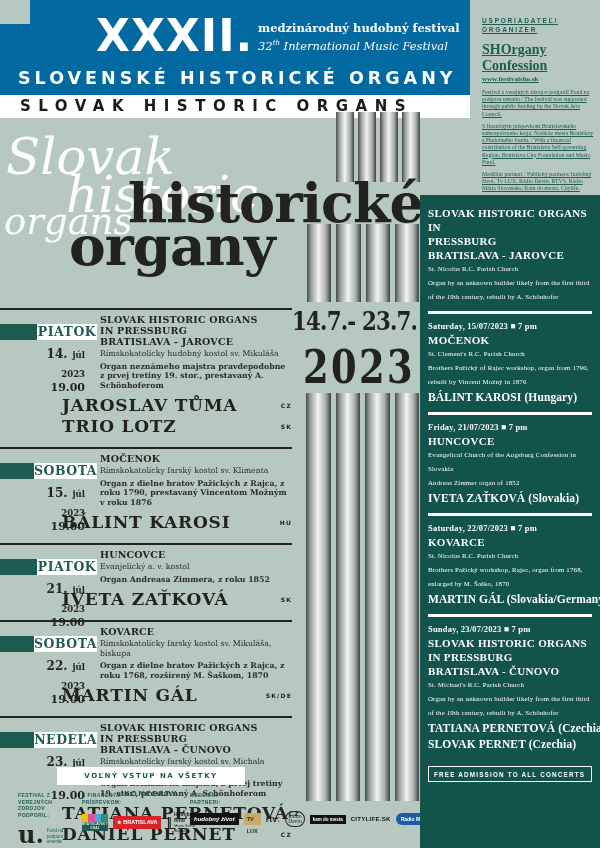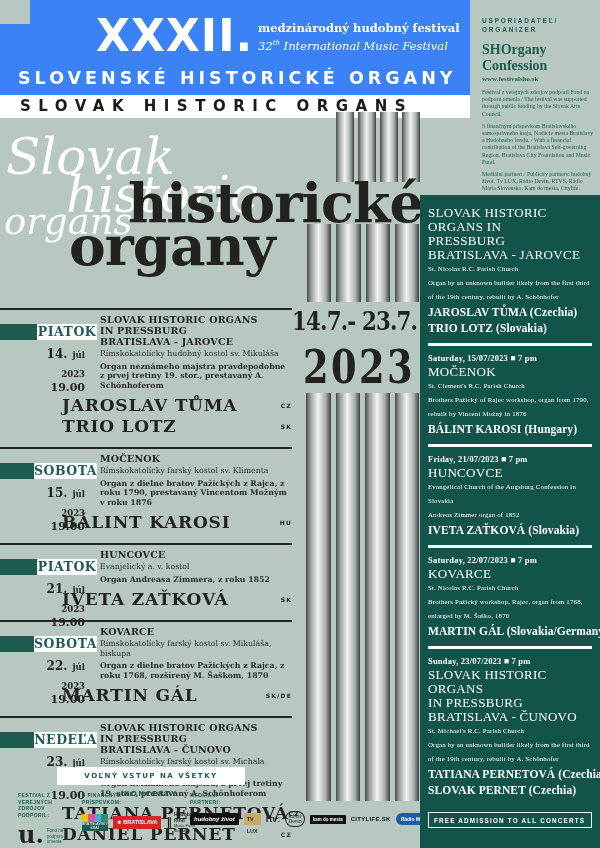--- a/index.html
+++ b/index.html
@@ -1,31 +1,31 @@
 <!DOCTYPE html>
 <html><head>
 <meta charset="utf-8">
 <style>
   * { margin:0; padding:0; box-sizing:border-box; }
   body { background:#666; font-family:"DejaVu Serif", serif; }
   .poster { position:relative; width:600px; height:848px; background:#b7c8c1; overflow:hidden; margin:0 auto; }
 
   
-  .banner { position:absolute; left:0; top:0; width:470px; height:95px; background:#3b82f6;text-decoration:underline; }
+  .banner { position:absolute; left:0; top:0; width:470px; height:95px; background:#0369a1;text-decoration:underline; }
   .notch { position:absolute; left:0; top:0; width:30px; height:24px; background:#b7c8c1; }
   .edition { position:absolute; left:96px; top:12px; font-family:"DejaVu Sans",sans-serif; font-weight:bold; font-size:44px; letter-spacing:1px; color:#fff; line-height:48px; }
   .fest-lines { position:absolute; left:258px; top:21px; color:#fff; }
   .fest-sk { font-size:11.5px; font-weight:bold; line-height:15px; }
   .fest-en { font-size:11.5px; font-style:italic; line-height:15px; }
   .fest-en sup { font-size:7px; }
   .title-sk { position:absolute; left:18px; top:68px; width:450px; color:#fff; font-family:"DejaVu Sans",sans-serif; font-weight:bold; font-size:17.5px; letter-spacing:4px; white-space:nowrap; }
   .band { position:absolute; left:0; top:95px; width:470px; height:23px; background:#fff; color:#1b1b18; font-family:"DejaVu Sans",sans-serif; font-weight:bold; font-size:15px; letter-spacing:7.5px; line-height:23px; padding-left:20px; white-space:nowrap; }
 
   
-  .orgcol { position:absolute; left:482px; top:16px; width:112px; color:#1e5b51; font-family:"Liberation Serif", serif; }
+  .orgcol { position:absolute; left:482px; top:16px; width:112px; color:#1e5b51; font-family:"Liberation Serif", serif;text-decoration:underline; }
   .org-label { font-family:"Liberation Sans",sans-serif; font-weight:bold; font-size:6.5px; letter-spacing:1.8px; line-height:9px; }
   .org-name { font-size:14px; font-weight:bold; line-height:16px; }
   .org-name-first { margin-top:8px; }
   .org-web { font-size:7px; font-weight:bold; line-height:10px; }
   .org-par { font-size:5.8px; line-height:7.2px; margin-top:5px; }
 
   
   .pipes { position:absolute; display:flex; }
   .pipe { flex:1; background:linear-gradient(90deg,#474c4b 0%,#9aa09e 18%,#f2f4f3 48%,#aab0ae 78%,#3d4241 100%); }
   .pipes-a { left:336px; top:112px; width:84px; height:70px; gap:4px; }
@@ -66,21 +66,21 @@
   .ev-ptag { margin-left:auto; font-size:6px; font-weight:bold; letter-spacing:1.2px; color:#23231f; font-family:"DejaVu Sans",sans-serif; }
 
   
   .free-sk { position:absolute; left:57px; top:767px; width:188px; height:18px; background:#fff; color:#1e5b51; font-family:"DejaVu Sans",sans-serif; font-weight:bold; font-size:7px; letter-spacing:1.5px; text-align:center; line-height:18px; z-index:5; }
 
   
   .sidebar { position:absolute; left:420px; top:195px; width:180px; height:653px; background:#13544a; color:#fff; padding:6px 8px; font-family:"Liberation Serif",serif; z-index:6; }
   .sb-ev { padding:5px 0 7px; }
   .sb-ev + .sb-ev { border-top:3px solid #fff; }
   .sb-date { font-size:8.5px; font-weight:bold; line-height:14px; letter-spacing:.2px; }
-  .sb-title { font-size:13px; font-weight:normal; line-height:14px; letter-spacing:.3px; }
+  .sb-title { font-size:11px; font-weight:bold; line-height:14px; letter-spacing:.3px; }
   .sb-church, .sb-organ { font-size:6.8px; line-height:14px; letter-spacing:.2px; }
   .sb-perf { font-size:11.5px; font-weight:bold; line-height:16px; letter-spacing:.1px; white-space:nowrap; }
   .free-en { border:1px solid #fff; margin-top:7px; padding:4px 5px 3px; font-family:"Liberation Sans",sans-serif; font-weight:bold; font-size:6.3px; letter-spacing:1.2px; }
 
   
   .footer { position:absolute; left:0; top:788px; width:420px; height:60px; z-index:4; }
   .fcol { position:absolute; top:4px; }
   .fc1 { left:18px; width:62px; }
   .fc2 { left:82px; width:106px; }
   .fc3 { left:190px; width:228px; }
@@ -325,25 +325,20 @@
 
         <div class="sb-ev">
           <div>
 
           <div class="sb-title">SLOVAK HISTORIC ORGANS IN</div>
             <div class="sb-title">PRESSBURG</div>
           </div>
           <div class="sb-title">BRATISLAVA - JAROVCE</div>
           <div class="sb-church">St. Nicolas R.C. Parish Church</div>
           <div class="sb-organ">Organ by an unknown builder likely from the first third of the 19th century, rebuilt by A. Schönhofer</div>
-          <div>
-
-          <div class="sb-perf">JAROSLAV TŮMA (Czechia)</div>
-            <div class="sb-perf">TRIO LOTZ (Slovakia)</div>
-          </div>
         </div>
 
         <div class="sb-ev">
           <div class="sb-date">Saturday, 15/07/2023 ■ 7 pm</div>
           <div>
 
           <div class="sb-title">MOČENOK</div>
           </div>
           <div class="sb-title"></div>
           <div class="sb-church">St. Clement's R.C. Parish Church</div>

